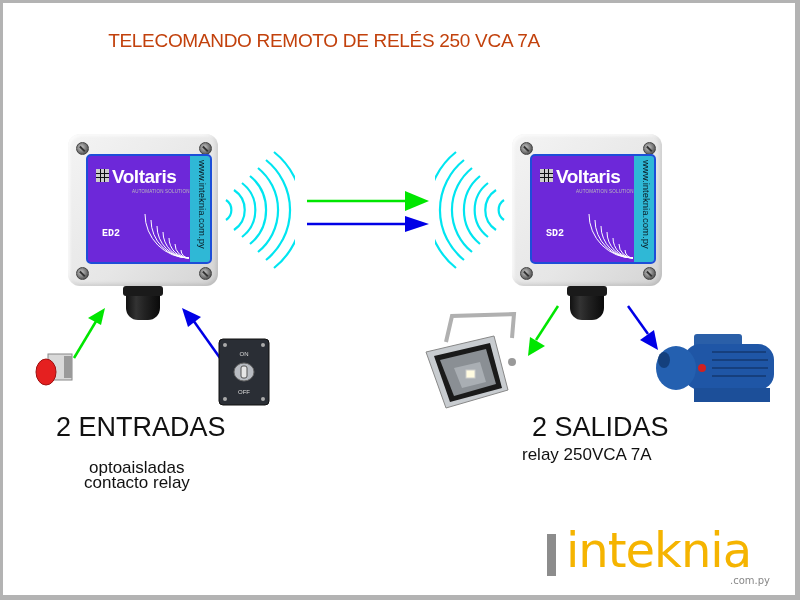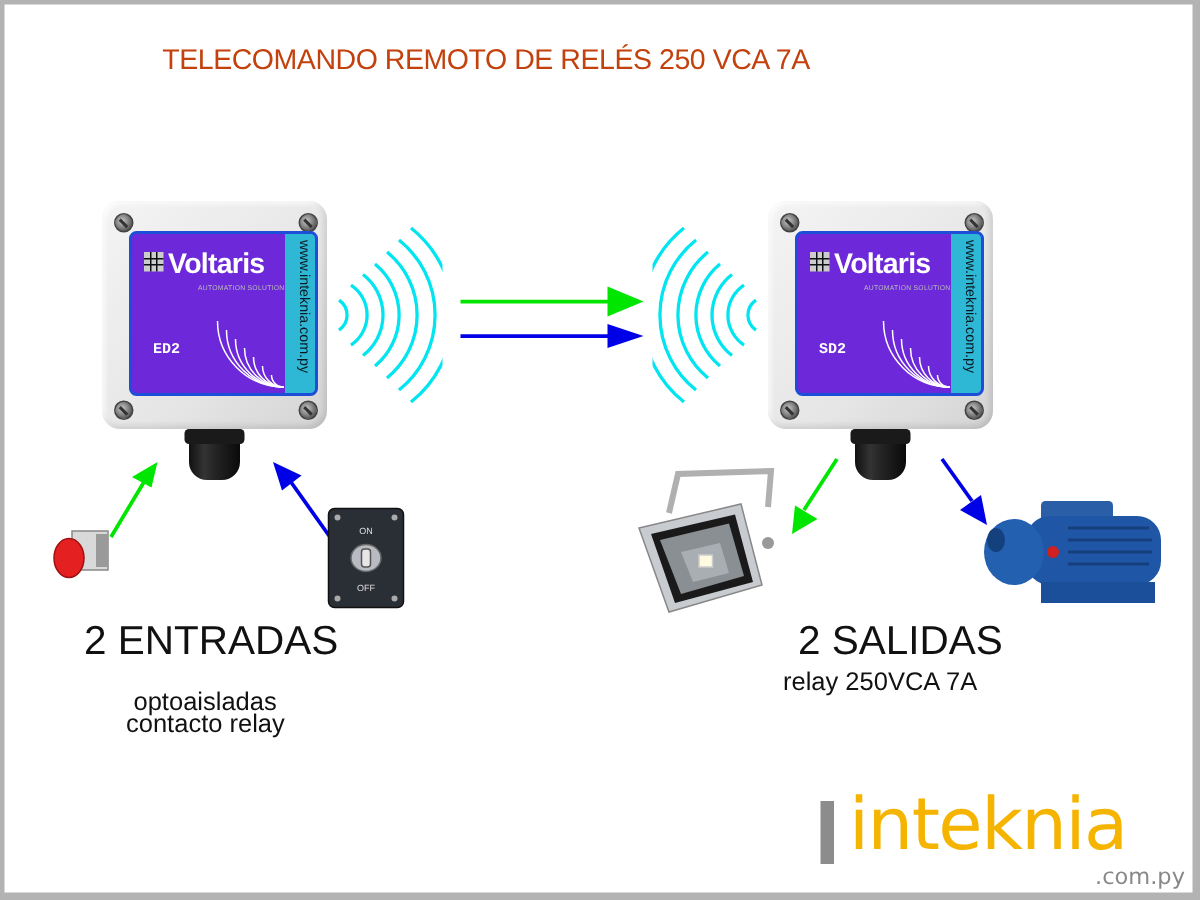--- a/index.html
+++ b/index.html
@@ -27,21 +27,21 @@
   .sub { position:absolute; left:44px; top:33px; font-size:4.5px; color:#bbb; letter-spacing:0.2px; font-family:"Liberation Sans", sans-serif; }
   .model { position:absolute; left:14px; top:72px; color:#fff; font-size:10px; font-weight:bold; font-family:Liberation Mono, monospace; }
   .label svg { position:absolute; left:55px; top:42px; }
   .gland { position:absolute; width:34px; height:32px; border-radius:6px 6px 12px 12px;
            background:linear-gradient(90deg,#111 0%,#333 30%,#222 55%,#0a0a0a 100%); }
   .gland::before { content:""; position:absolute; left:-3px; top:-2px; width:40px; height:10px; background:#1a1a1a; border-radius:3px; }
   .big { position:absolute; font-size:27px; color:#111; font-family:"Liberation Sans", sans-serif; white-space:nowrap; }
   .small { position:absolute; font-size:17px; color:#111; font-family:"Liberation Sans", sans-serif; white-space:nowrap; }
   .logo-bar { position:absolute; left:547px; top:534px; width:9px; height:42px; background:#8c8c8c; }
   .logo-text { position:absolute; left:566px; top:522px; font-size:48px; font-weight:normal; color:#f5b400; font-family:"DejaVu Sans", sans-serif; letter-spacing:-1px; }
-  .logo-dom { position:absolute; left:730px; top:575px; font-size:15px; color:#888; font-family:"DejaVu Sans", sans-serif; }
+  .logo-dom { position:absolute; left:730px; top:575px; font-size:10px; color:#888; font-family:"DejaVu Sans", sans-serif; }
 </style>
 </head>
 <body>
 
 <div class="frame"></div>
 
 <div class="title">TELECOMANDO REMOTO DE RELÉS 250 VCA 7A</div>
 
 <div class="device" style="left:68px; top:134px;">
   <div class="box"></div>

